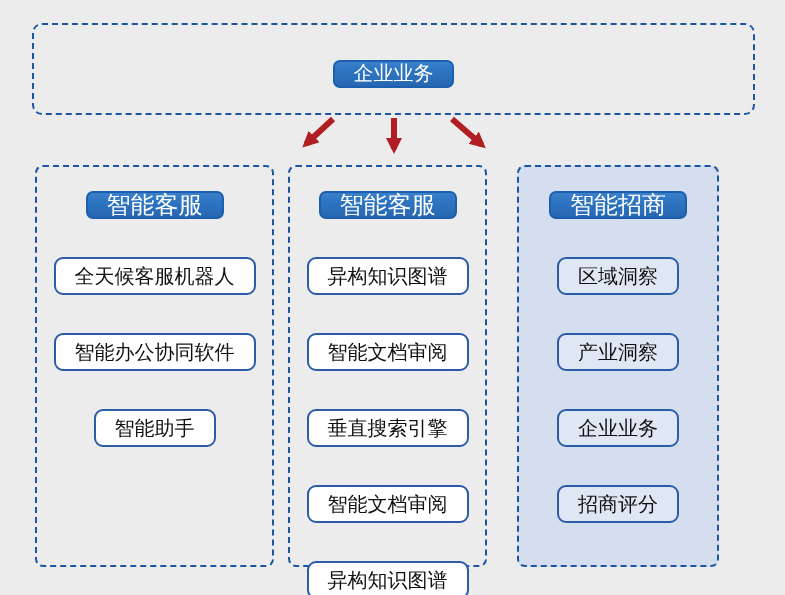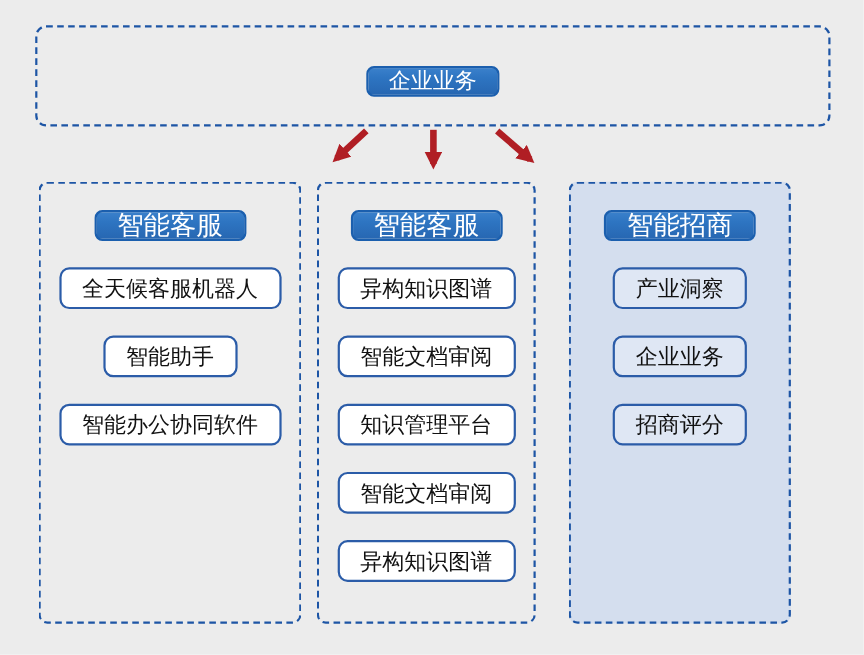--- a/index.html
+++ b/index.html
@@ -90,20 +90,21 @@
     border-radius: 9px;
     color: var(--item-text);
     height: 38px;
     padding: 0 19px;
     font-size: 20px;
     display: flex;
     align-items: center;
     justify-content: center;
     white-space: nowrap;
     flex: 0 0 auto;
+    margin-top: 14px;
   }
   .panel.highlighted .item { background: var(--highlight-item-bg); }
 </style>
 </head>
 <body>
 
 <div class="canvas">
 
   <div class="top-box">
     <div class="node root-node">企业业务</div>
@@ -117,32 +118,33 @@
     </defs>
     <line x1="333" y1="119" x2="306" y2="144" stroke="var(--arrow-color)" stroke-width="6" marker-end="url(#ah)"></line>
     <line x1="394" y1="118" x2="394" y2="149" stroke="var(--arrow-color)" stroke-width="6" marker-end="url(#ah)"></line>
     <line x1="452" y1="119" x2="482" y2="145" stroke="var(--arrow-color)" stroke-width="6" marker-end="url(#ah)"></line>
   </svg>
 
   <div class="panels-layer">
       <div class="panel pos-0">
     <div class="node header-node">智能客服</div>
   <div class="item">全天候客服机器人</div>
+        <div class="item">智能办公协同软件</div>
         <div class="item">智能助手</div>
-        <div class="item">智能办公协同软件</div>
       </div>
       <div class="panel pos-1">
     <div class="node header-node">智能客服</div>
   <div class="item">异构知识图谱</div>
         <div class="item">智能文档审阅</div>
-        <div class="item">知识管理平台</div>
+        <div class="item">垂直搜索引擎</div>
         <div class="item">智能文档审阅</div>
         <div class="item">异构知识图谱</div>
       </div>
       <div class="panel pos-2 highlighted">
     <div class="node header-node">智能招商</div>
+  <div class="item">区域洞察</div>
         <div class="item">产业洞察</div>
         <div class="item">企业业务</div>
         <div class="item">招商评分</div>
       </div>
     </div>
 
 </div>
 
 </body></html>

